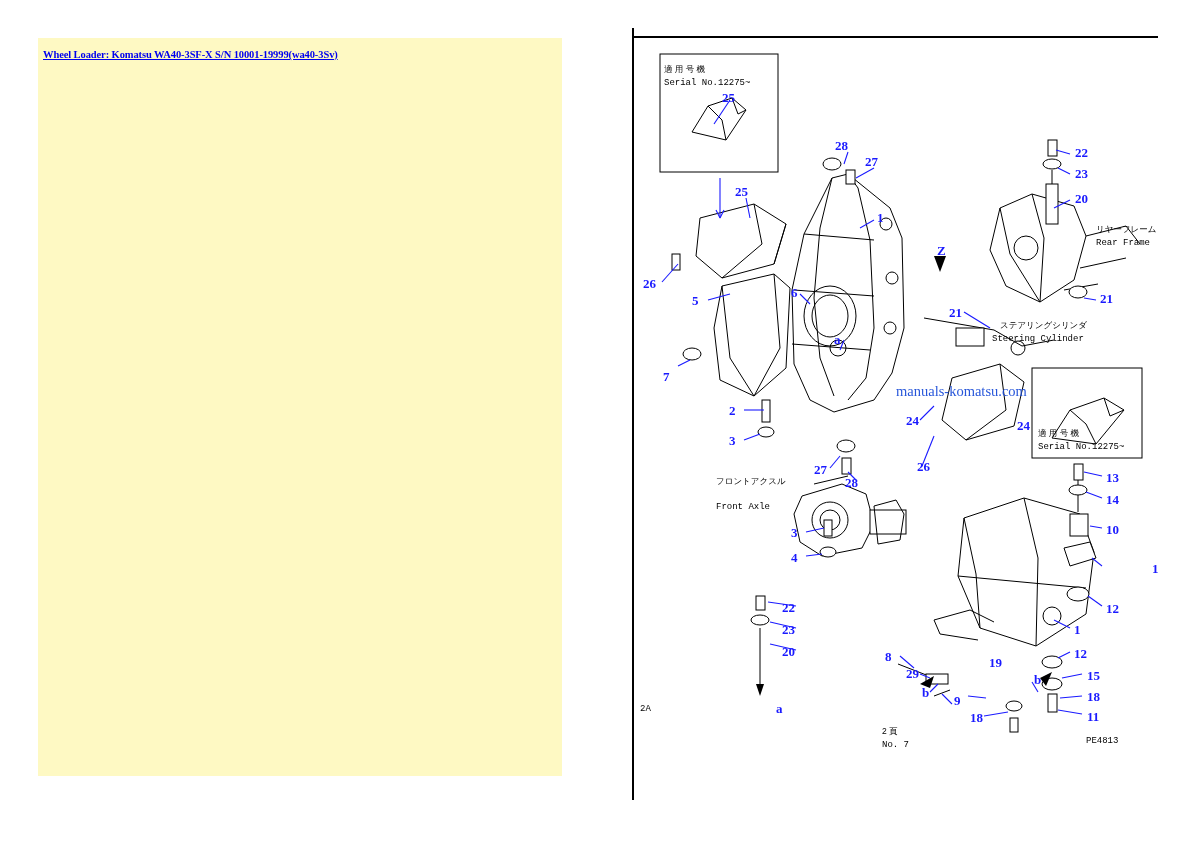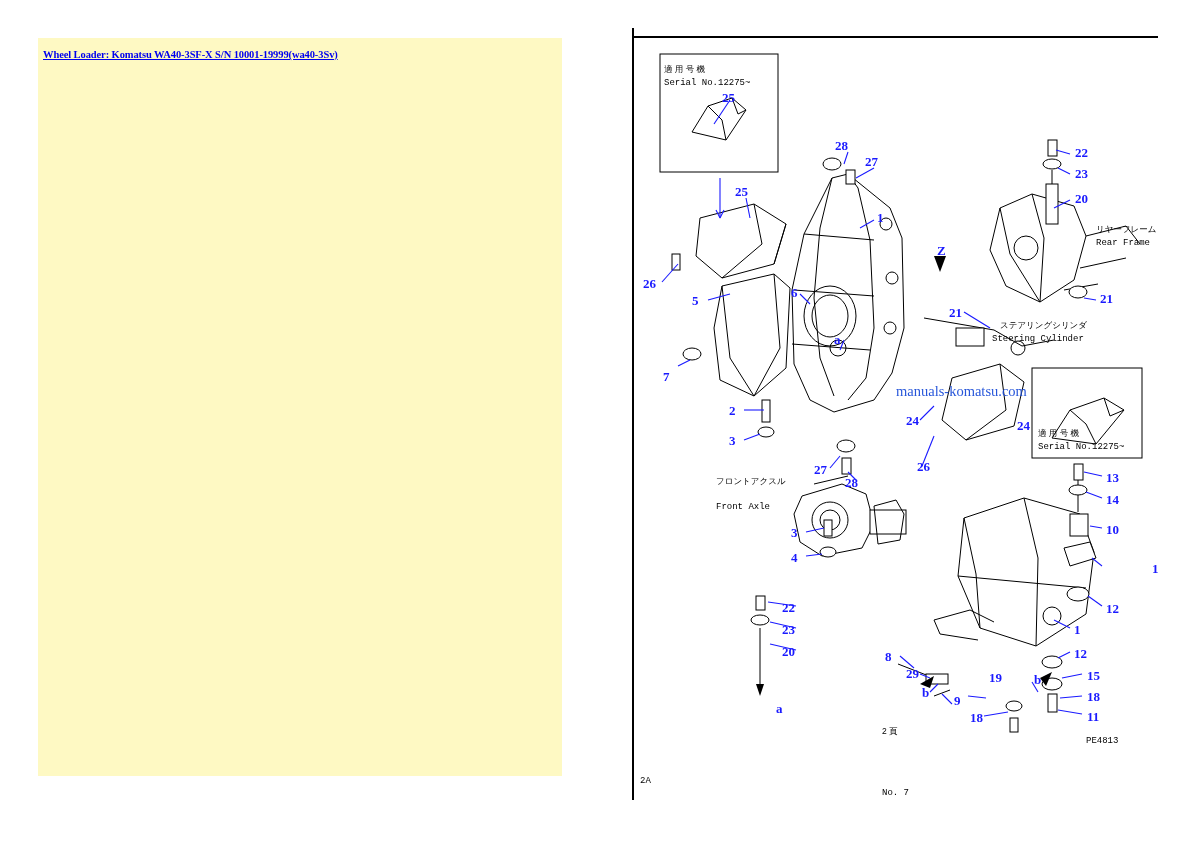--- a/index.html
+++ b/index.html
@@ -281,23 +281,23 @@
 
   <div class="lbl-jp" style="left:82px; top:448px;">フロントアクスル</div>
   <div class="lbl-blk" style="left:82px; top:462px;margin-top:12px;">Front Axle</div>
 
   <div class="lbl-jp" style="left:462px; top:196px;">リヤーフレーム</div>
   <div class="lbl-blk" style="left:462px; top:210px;">Rear Frame</div>
 
   <div class="lbl-jp" style="left:358px; top:292px;margin-left:8px;">ステアリングシリンダ</div>
   <div class="lbl-blk" style="left:358px; top:306px;">Steering Cylinder</div>
 
-  <div class="lbl-blk" style="left:6px; top:748px;">2A</div>
+  <div class="lbl-blk" style="left:6px; top:676px;">2A</div>
   <div class="lbl-jp" style="left:248px; top:698px;">2 頁</div>
-  <div class="lbl-blk" style="left:248px; top:712px;margin-top:48px;">No. 7</div>
+  <div class="lbl-blk" style="left:248px; top:712px;">No. 7</div>
   <div class="lbl-blk" style="left:452px; top:708px;">PE4813</div>
 
   <div id="watermark">manuals-komatsu.com</div>
 
   <div id="callout-layer">
       <div class="lbl" style="left: 88px; top: 62px;">25</div>
       <div class="lbl" style="left: 201px; top: 110px;">28</div>
       <div class="lbl" style="left: 231px; top: 126px;">27</div>
       <div class="lbl" style="left: 441px; top: 117px;">22</div>
       <div class="lbl" style="left: 441px; top: 138px;">23</div>
@@ -329,20 +329,20 @@
       <div class="lbl" style="left: 148px; top: 572px;">22</div>
       <div class="lbl" style="left: 148px; top: 594px;">23</div>
       <div class="lbl" style="left: 148px; top: 616px;">20</div>
       <div class="lbl" style="left: 251px; top: 621px;">8</div>
       <div class="lbl" style="left: 272px; top: 638px;">29</div>
       <div class="lbl" style="left: 440px; top: 618px;">12</div>
       <div class="lbl" style="left: 453px; top: 640px;">15</div>
       <div class="lbl" style="left: 288px; top: 657px;">b</div>
       <div class="lbl" style="left: 400px; top: 644px;">b</div>
       <div class="lbl" style="left: 320px; top: 665px;">9</div>
-      <div class="lbl" style="left: 355px; top: 642px;">19</div>
+      <div class="lbl" style="left: 355px; top: 627px;">19</div>
       <div class="lbl" style="left: 453px; top: 661px;">18</div>
       <div class="lbl" style="left: 336px; top: 682px;">18</div>
       <div class="lbl" style="left: 453px; top: 681px;">11</div>
       <div class="lbl" style="left: 142px; top: 673px;">a</div>
       <div class="lbl" style="left: 303px; top: 215px;">Z</div>
     </div>
 </div>
 
 </body></html>

